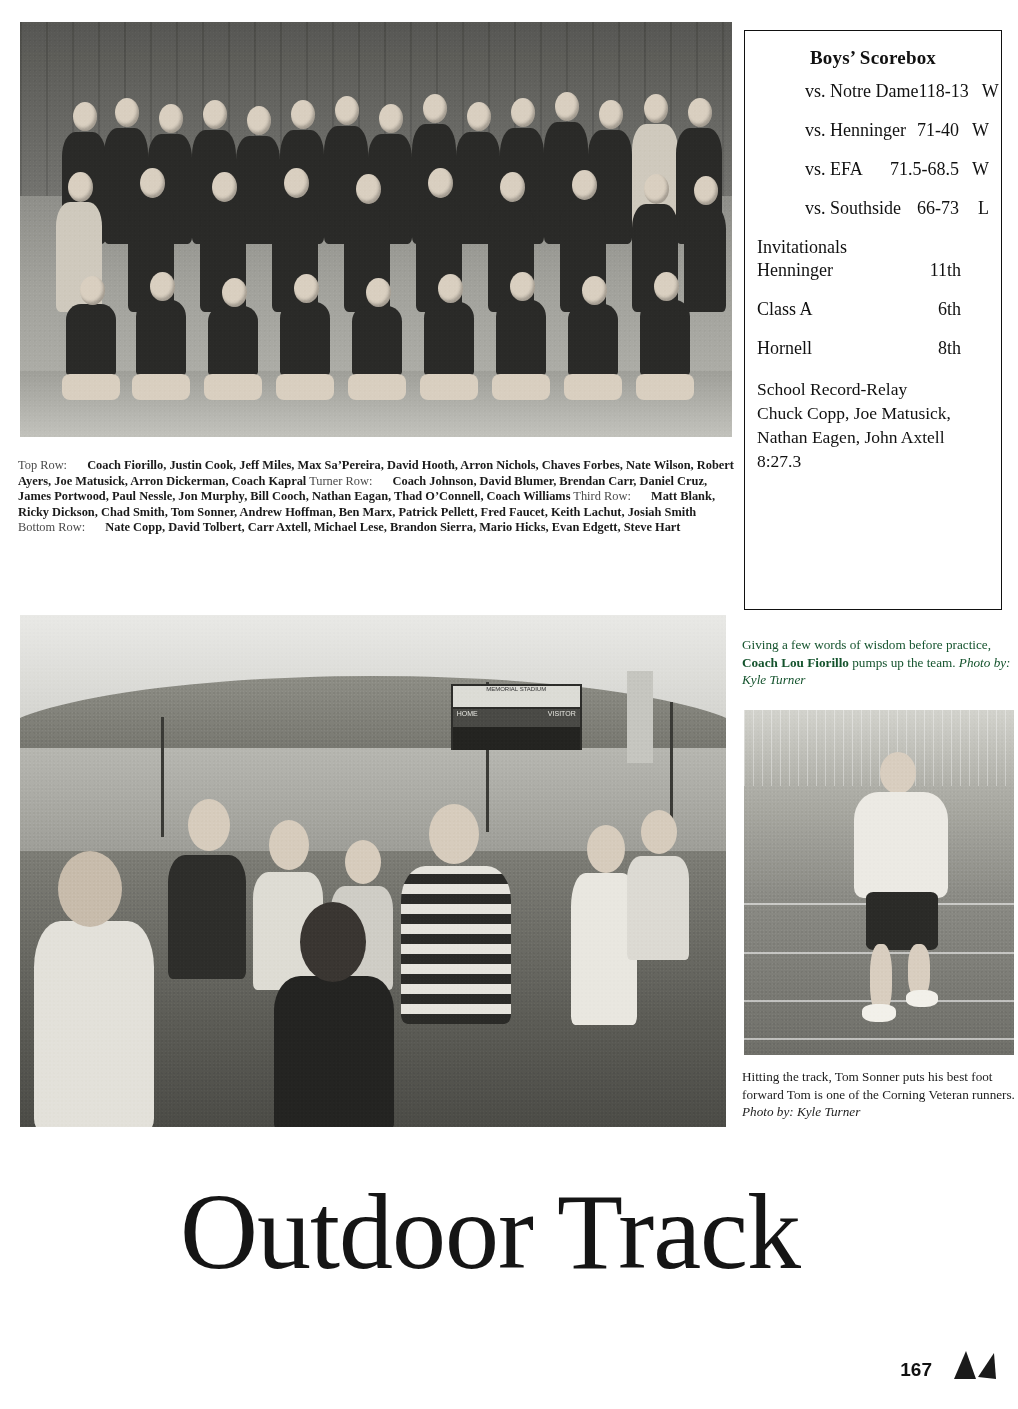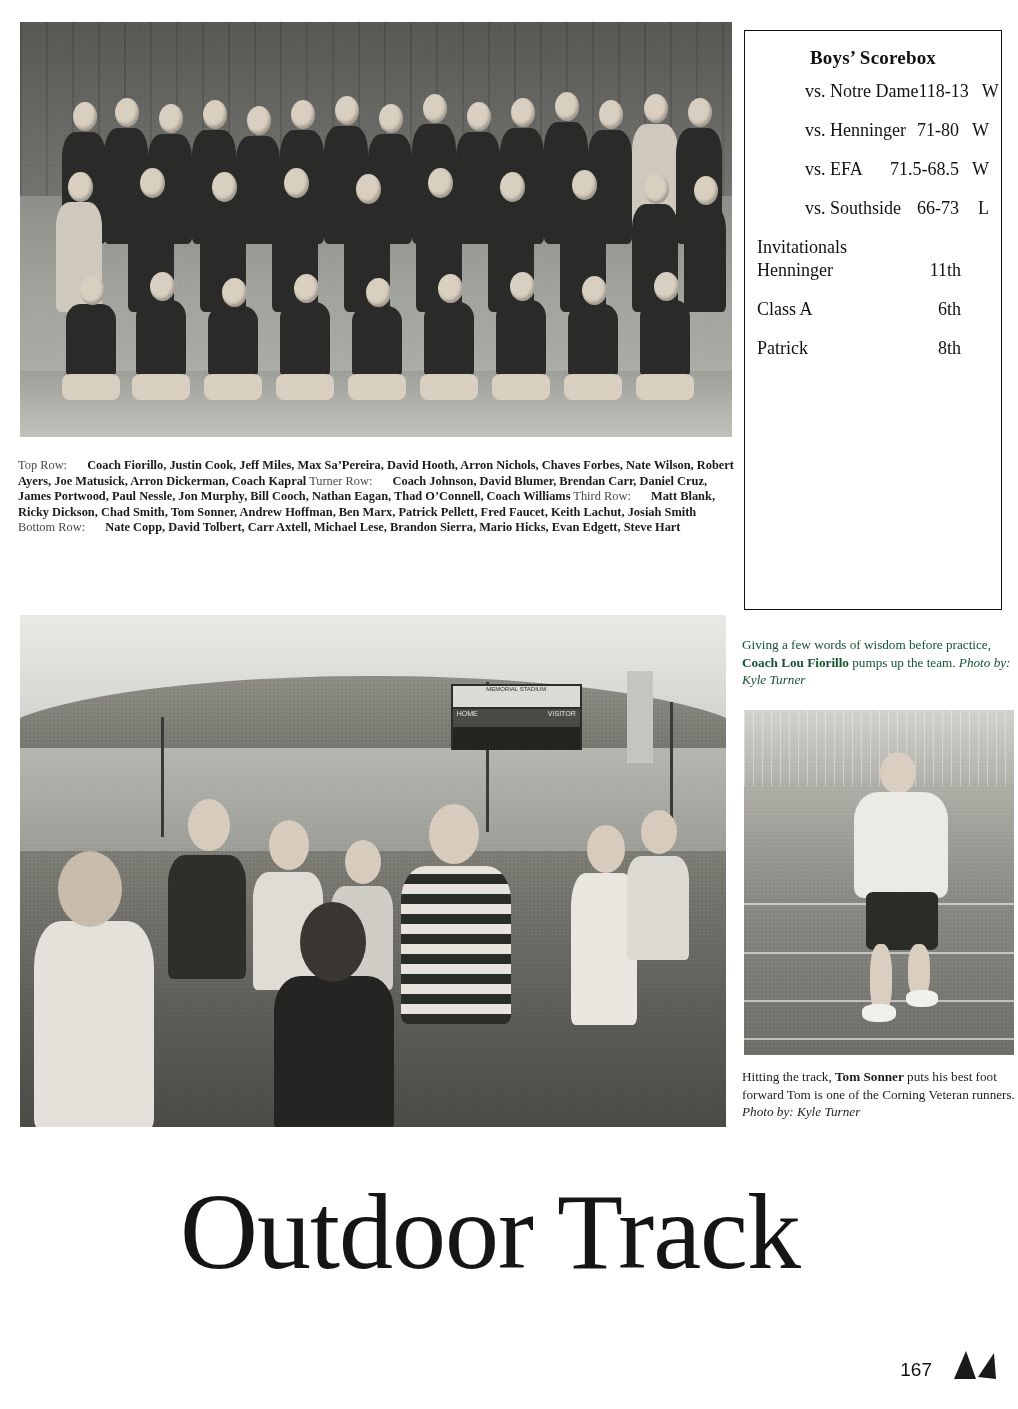--- a/index.html
+++ b/index.html
@@ -244,21 +244,21 @@
   
   .caption-sonner {
     position: absolute;
     left: 742px;
     top: 1068px;
     width: 275px;
     font-size: 13.2px;
     line-height: 17.5px;
     color: #1c1c1c;
   }
-  .caption-sonner b { font-weight: bold; }
+  .caption-sonner b { font-weight: normal; }
   .caption-sonner .credit { font-style: italic; }
 
   
   .page-title {
     position: absolute;
     left: 0;
     top: 1178px;
     width: 980px;
     text-align: center;
     font-family: "Liberation Serif", serif;
@@ -267,21 +267,21 @@
     letter-spacing: -1px;
     color: #151515;
   }
 
   
   .page-number {
     position: absolute;
     right: 86px;
     bottom: 28px;
     font-family: "Liberation Sans", sans-serif;
-    font-weight: normal;
+    font-weight: bold;
     font-size: 19px;
     color: #111;
   }
   .corner-mark {
     position: absolute;
     right: 20px;
     bottom: 26px;
     width: 48px;
     height: 34px;
   }
@@ -467,21 +467,21 @@
 
   <div class="score-row">
     <span class="opp">vs. Notre Dame</span>
     <span class="spacer"></span>
     <span class="pts">118-13</span>
     <span class="res">W</span>
   </div>
   <div class="score-row">
     <span class="opp">vs. Henninger</span>
     <span class="spacer"></span>
-    <span class="pts">71-80</span>
+    <span class="pts">71-40</span>
     <span class="res">W</span>
   </div>
   <div class="score-row">
     <span class="opp">vs. EFA</span>
     <span class="spacer"></span>
     <span class="pts">71.5-68.5</span>
     <span class="res">W</span>
   </div>
   <div class="score-row">
     <span class="opp">vs. Southside</span>
@@ -494,24 +494,30 @@
 
   <div class="inv-row">
     <span class="name">Henninger</span>
     <span class="place">11th</span>
   </div>
   <div class="inv-row">
     <span class="name">Class A</span>
     <span class="place">6th</span>
   </div>
   <div class="inv-row">
-    <span class="name">Patrick</span>
+    <span class="name">Hornell</span>
     <span class="place">8th</span>
   </div>
 
+  <div class="record">
+    <div>School Record-Relay</div>
+    <div>Chuck Copp, Joe Matusick,</div>
+    <div>Nathan Eagen, John Axtell</div>
+    <div>8:27.3</div>
+  </div>
 </div>
 
 <div class="practice-photo">
   <div class="pp-sky"></div>
   <div class="pp-hill"></div>
   <div class="pp-mid"></div>
   <div class="pp-field"></div>
 
   <div class="pp-pole" style="left:86%;top:11%;width:26px;height:92px;background:#c6c6c0;"></div>
 

